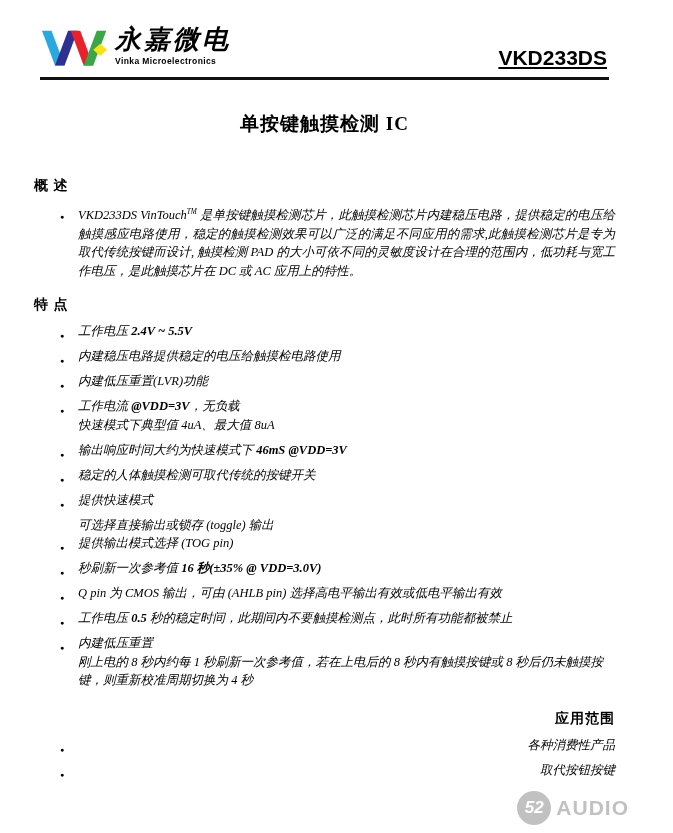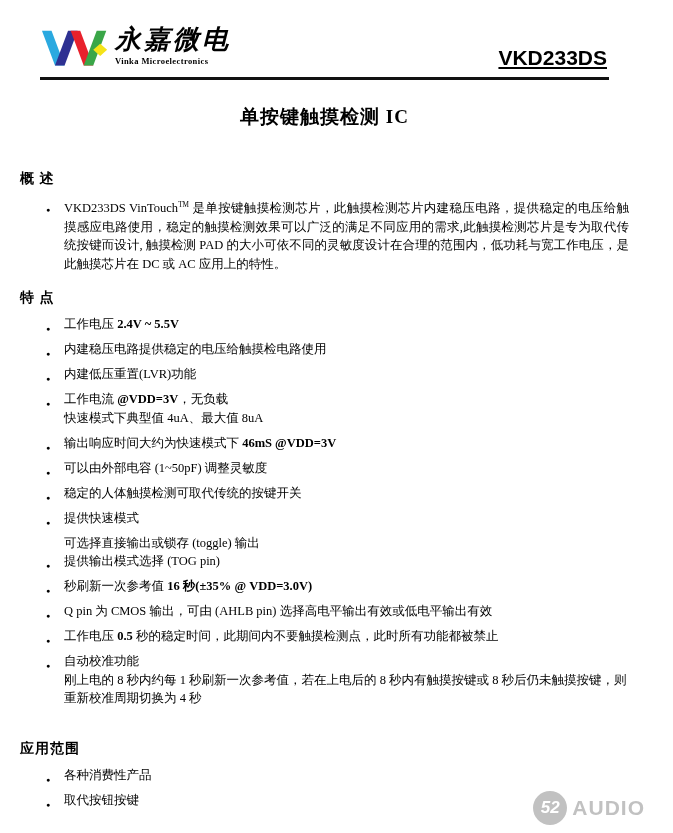--- a/index.html
+++ b/index.html
@@ -25,21 +25,21 @@
   .brand { display: flex; align-items: flex-start; gap: 7px; }
   .brand-text { display: flex; flex-direction: column; justify-content: flex-start; }
   .brand-cn {
     font-size: 26px;
     font-weight: bold;
     font-style: italic;
     letter-spacing: 3px;
     line-height: 1.1;
   }
   .brand-en {
-    font-family: Liberation Serif, serif;
+    font-family: Liberation Sans, sans-serif;
     font-size: 8.5px;
     font-weight: bold;
     letter-spacing: 0.4px;
     margin-top: 1px;
   }
   .part-number {
     font-family: "Liberation Sans", sans-serif;
     font-size: 21px;
     font-weight: bold;
     padding-bottom: 2px;
@@ -49,34 +49,34 @@
     border: none;
     border-top: 3px solid #111;
     margin: 5px 40px 0 40px;
   }
   
   .doc-title {
     text-align: center;
     font-size: 19px;
     font-weight: bold;
     letter-spacing: 1px;
-    margin-top: 24px;
-  }
-  
-  .sections { padding: 0 20px; }
+    margin-top: 31px;
+  }
+  
+  .sections { padding: 0 34px; }
   .sec-heading {
     font-size: 14px;
     font-weight: bold;
     letter-spacing: 1px;
     margin-bottom: 8px;
   }
   .sec-overview { margin-top: 40px; }
   .sec-features { margin-top: 16px; }
-  .sec-applications { margin-top: 32px; }
-  .bullet-list { list-style: none; padding-left: 20px; }
+  .sec-applications { margin-top: 20px; text-align: right; }
+  .bullet-list { list-style: none; padding-left: 20px; font-style: italic; }
   .list-item { margin-bottom: 6.5px; }
   .sec-overview .list-item { margin-bottom: 0; }
   .line {
     position: relative;
     padding-left: 24px;
     font-size: 12.5px;
     line-height: 18.5px;
   }
   .line.bulleted::before {
     content: "●";
@@ -84,21 +84,21 @@
     left: 6px;
     top: 5px;
     font-size: 7px;
   }
   .sec-overview .line { text-align: justify; }
   .bold { font-weight: bold; }
   sup { font-size: 58%; }
   
   .watermark {
     position: absolute;
-    right: 4px;
+    right: 20px;
     bottom: 8px;
     display: flex;
     align-items: center;
     gap: 5px;
     opacity: 0.55;
   }
   .wm-circle {
     width: 34px; height: 34px;
     border-radius: 50%;
     background: #8f8f8f;
@@ -167,43 +167,40 @@
             <div class="line bulleted"><span>内建低压重置(LVR)功能</span></div>
           </li>
           <li class="list-item">
             <div class="line bulleted"><span>工作电流 </span><span class="bold">@VDD=3V</span><span>，无负载</span></div>
             <div class="line"><span>快速模式下典型值 4uA、最大值 8uA</span></div>
           </li>
           <li class="list-item">
             <div class="line bulleted"><span>输出响应时间大约为快速模式下 </span><span class="bold">46mS @VDD=3V</span></div>
           </li>
           <li class="list-item">
-            <div class="line bulleted"><span>可以由外部电容 (1~50pF) 调整灵敏度</span></div>
-          </li>
-          <li class="list-item">
             <div class="line bulleted"><span>稳定的人体触摸检测可取代传统的按键开关</span></div>
           </li>
           <li class="list-item">
             <div class="line bulleted"><span>提供快速模式</span></div>
           </li>
           <li class="list-item">
             <div class="line"><span>可选择直接输出或锁存 (toggle) 输出</span></div>
             <div class="line bulleted"><span>提供输出模式选择 (TOG pin)</span></div>
           </li>
           <li class="list-item">
             <div class="line bulleted"><span>秒刷新一次参考值 </span><span class="bold">16 秒(±35% @ VDD=3.0V)</span></div>
           </li>
           <li class="list-item">
             <div class="line bulleted"><span>Q pin 为 CMOS 输出，可由 (AHLB pin) 选择高电平输出有效或低电平输出有效</span></div>
           </li>
           <li class="list-item">
             <div class="line bulleted"><span>工作电压 </span><span class="bold">0.5</span><span> 秒的稳定时间，此期间内不要触摸检测点，此时所有功能都被禁止</span></div>
           </li>
           <li class="list-item">
-            <div class="line bulleted"><span>自动校准功能</span></div>
+            <div class="line bulleted"><span>内建低压重置</span></div>
             <div class="line"><span>刚上电的 8 秒内约每 1 秒刷新一次参考值，若在上电后的 8 秒内有触摸按键或 8 秒后仍未触摸按键，则重新校准周期切换为 4 秒</span></div>
           </li>
         </ul>
       </section>
       <section class="doc-section sec-applications">
         <h2 class="sec-heading">应用范围</h2>
         <ul class="bullet-list">
           <li class="list-item">
             <div class="line bulleted"><span>各种消费性产品</span></div>
           </li>

